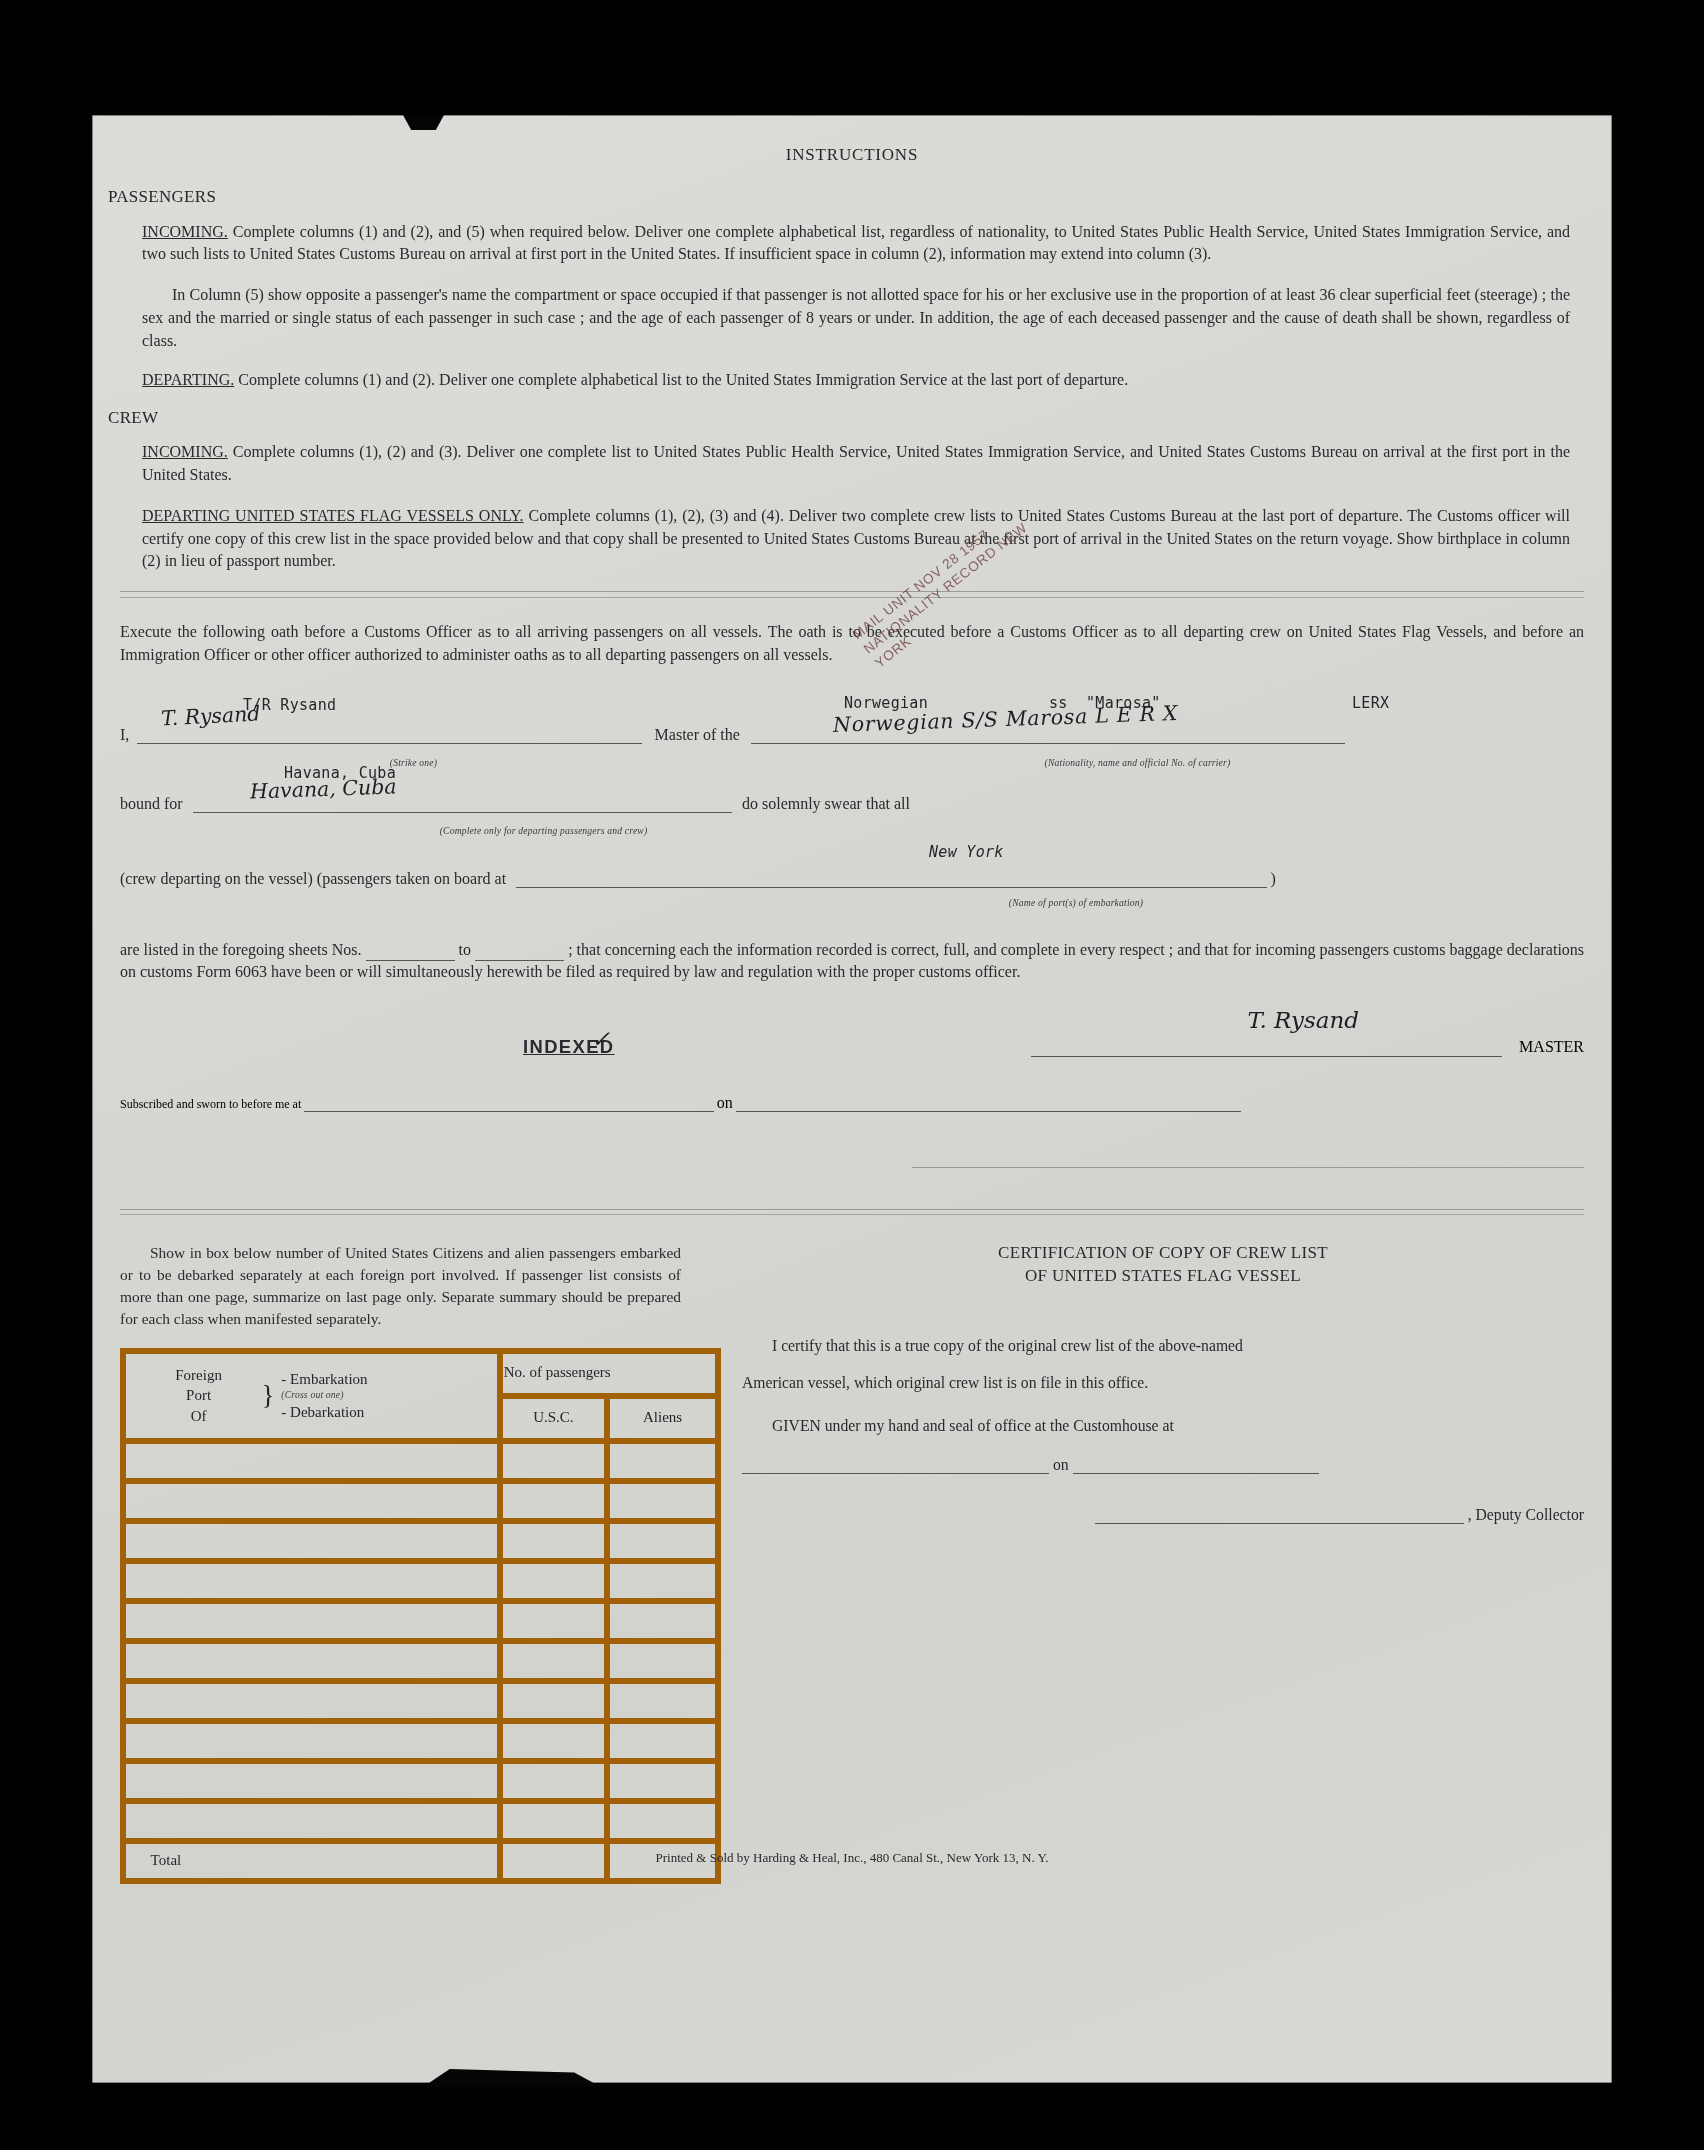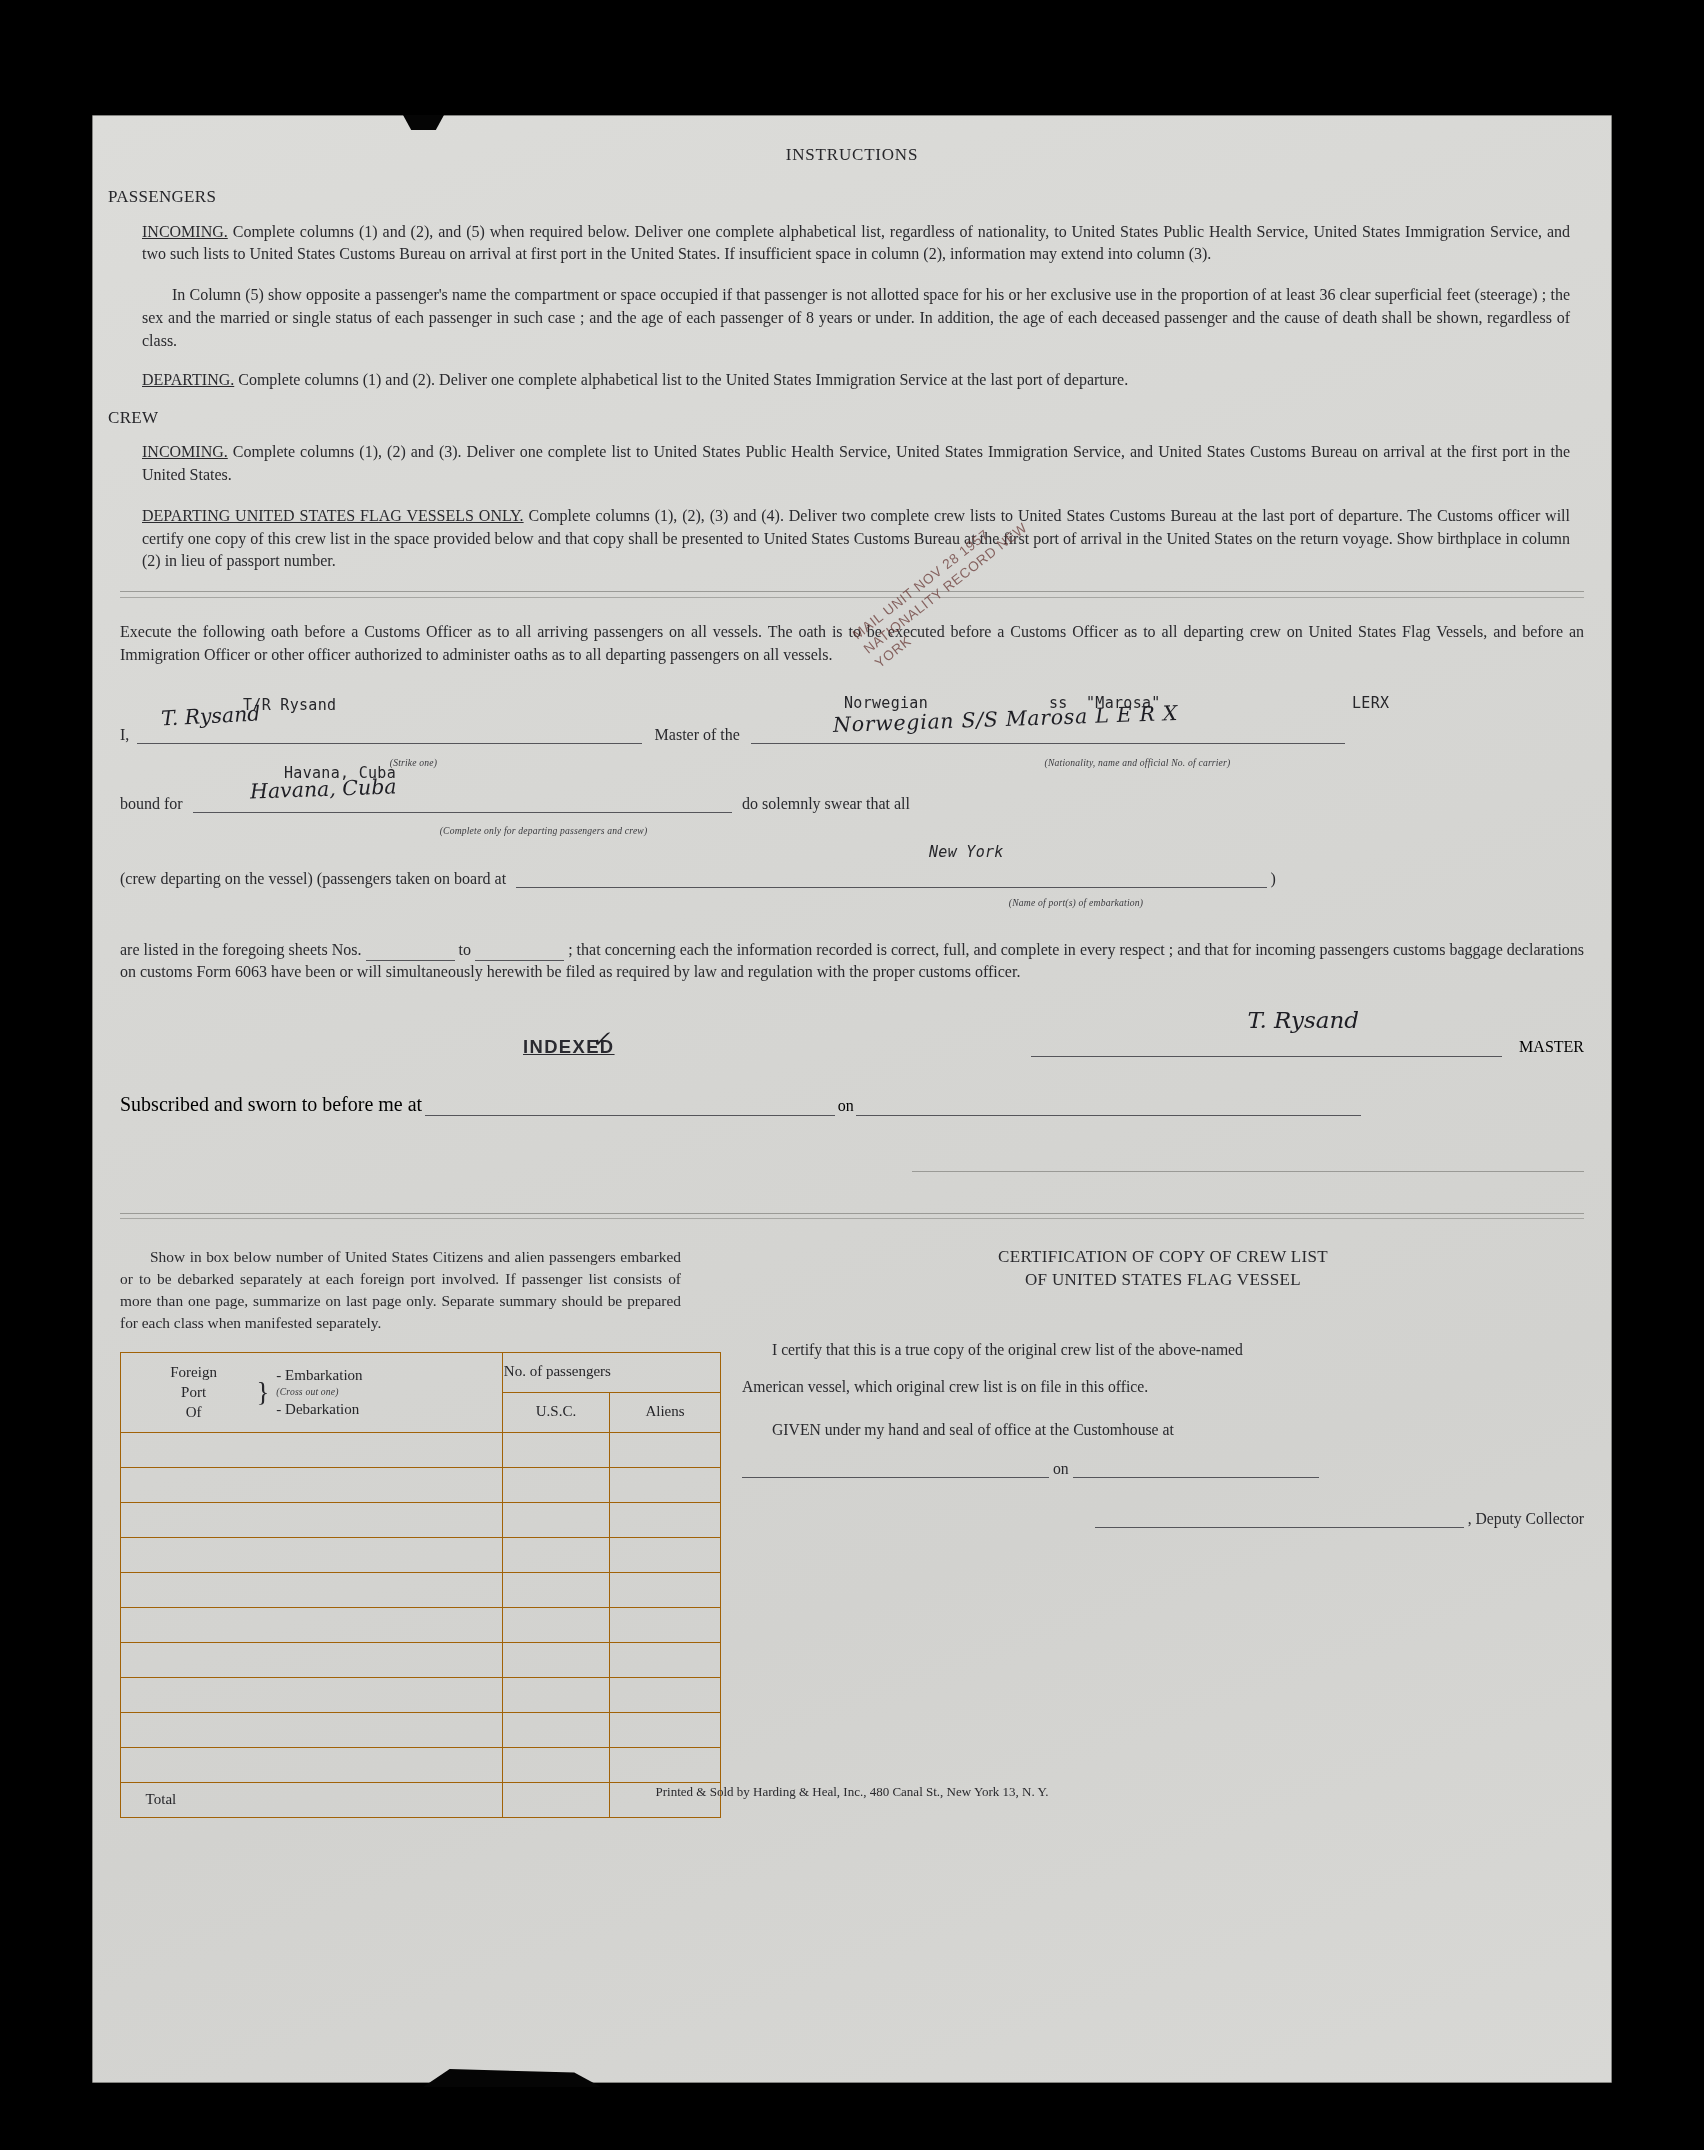--- a/index.html
+++ b/index.html
@@ -44,21 +44,21 @@
     letter-spacing:1.4px;color:#2a2a30;
   }
   .indexed u{text-decoration:underline;}
 
   
   .botwrap{display:flex;margin:27px 27px 0 27px;}
   .botleft{width:561px;font-size:15.4px;line-height:1.42;color:#2a2a2e;text-align:justify;}
   .botright{flex:1;padding-left:61px;font-size:15.7px;color:#2a2a2e;}
   .cert{text-align:center;font-size:17px;line-height:1.35;letter-spacing:0.3px;}
   table.box{border-collapse:collapse;margin-top:18px;width:601px;}
-  table.box td,table.box th{border:1px solid #a16207;font-size:15px;color:#26262a;font-weight:normal;}
+  table.box td,table.box th{border:6px solid #a16207;font-size:15px;color:#26262a;font-weight:normal;}
   .cell{height:32px;}
   .foot{
     position:absolute;bottom:18px;left:0;width:100%;text-align:center;
     font-size:13px;color:#2a2a2e;
   }
   .corner{position:absolute;background:#050505;}
 </style>
 </head>
 <body>
 
@@ -156,21 +156,21 @@
       <div class="indexed" style="position:absolute;left:403px;top:24.6px;">
         <u>INDEXED</u>
       </div>
       <div class="hand" style="position:absolute;left:471px;top:15px;font-size:23px;">✓</div>
       <div style="position:absolute;right:82px;top:27px;width:471px;border-bottom:1px solid #55555a;height:18px;"></div>
       <div class="hand" style="position:absolute;right:225px;top:-4.1px;font-size:23px;">T. Rysand</div>
       <div style="position:absolute;right:0;top:27px;font-size:16px;">MASTER</div>
     </div>
 
     <div style="position:relative;margin:20.5px 27px 0 27px;">
-      <span style="font-size:20px;text-align:center;">Subscribed and sworn to before me at</span>
+      <span style="font-size:12px;text-align:center;">Subscribed and sworn to before me at</span>
       <span class="line" style="width:410px"></span>
       <span style="font-size:16px;">on</span>
       <span class="line" style="width:505px"></span>
     </div>
 
     <div style="margin:55px 27px 0 819px;height:1.4px;background:#9a9a96;"></div>
     <div class="hr" style="margin-top:41px"></div>
     <div class="hr2"></div>
 
     <div class="botwrap">

